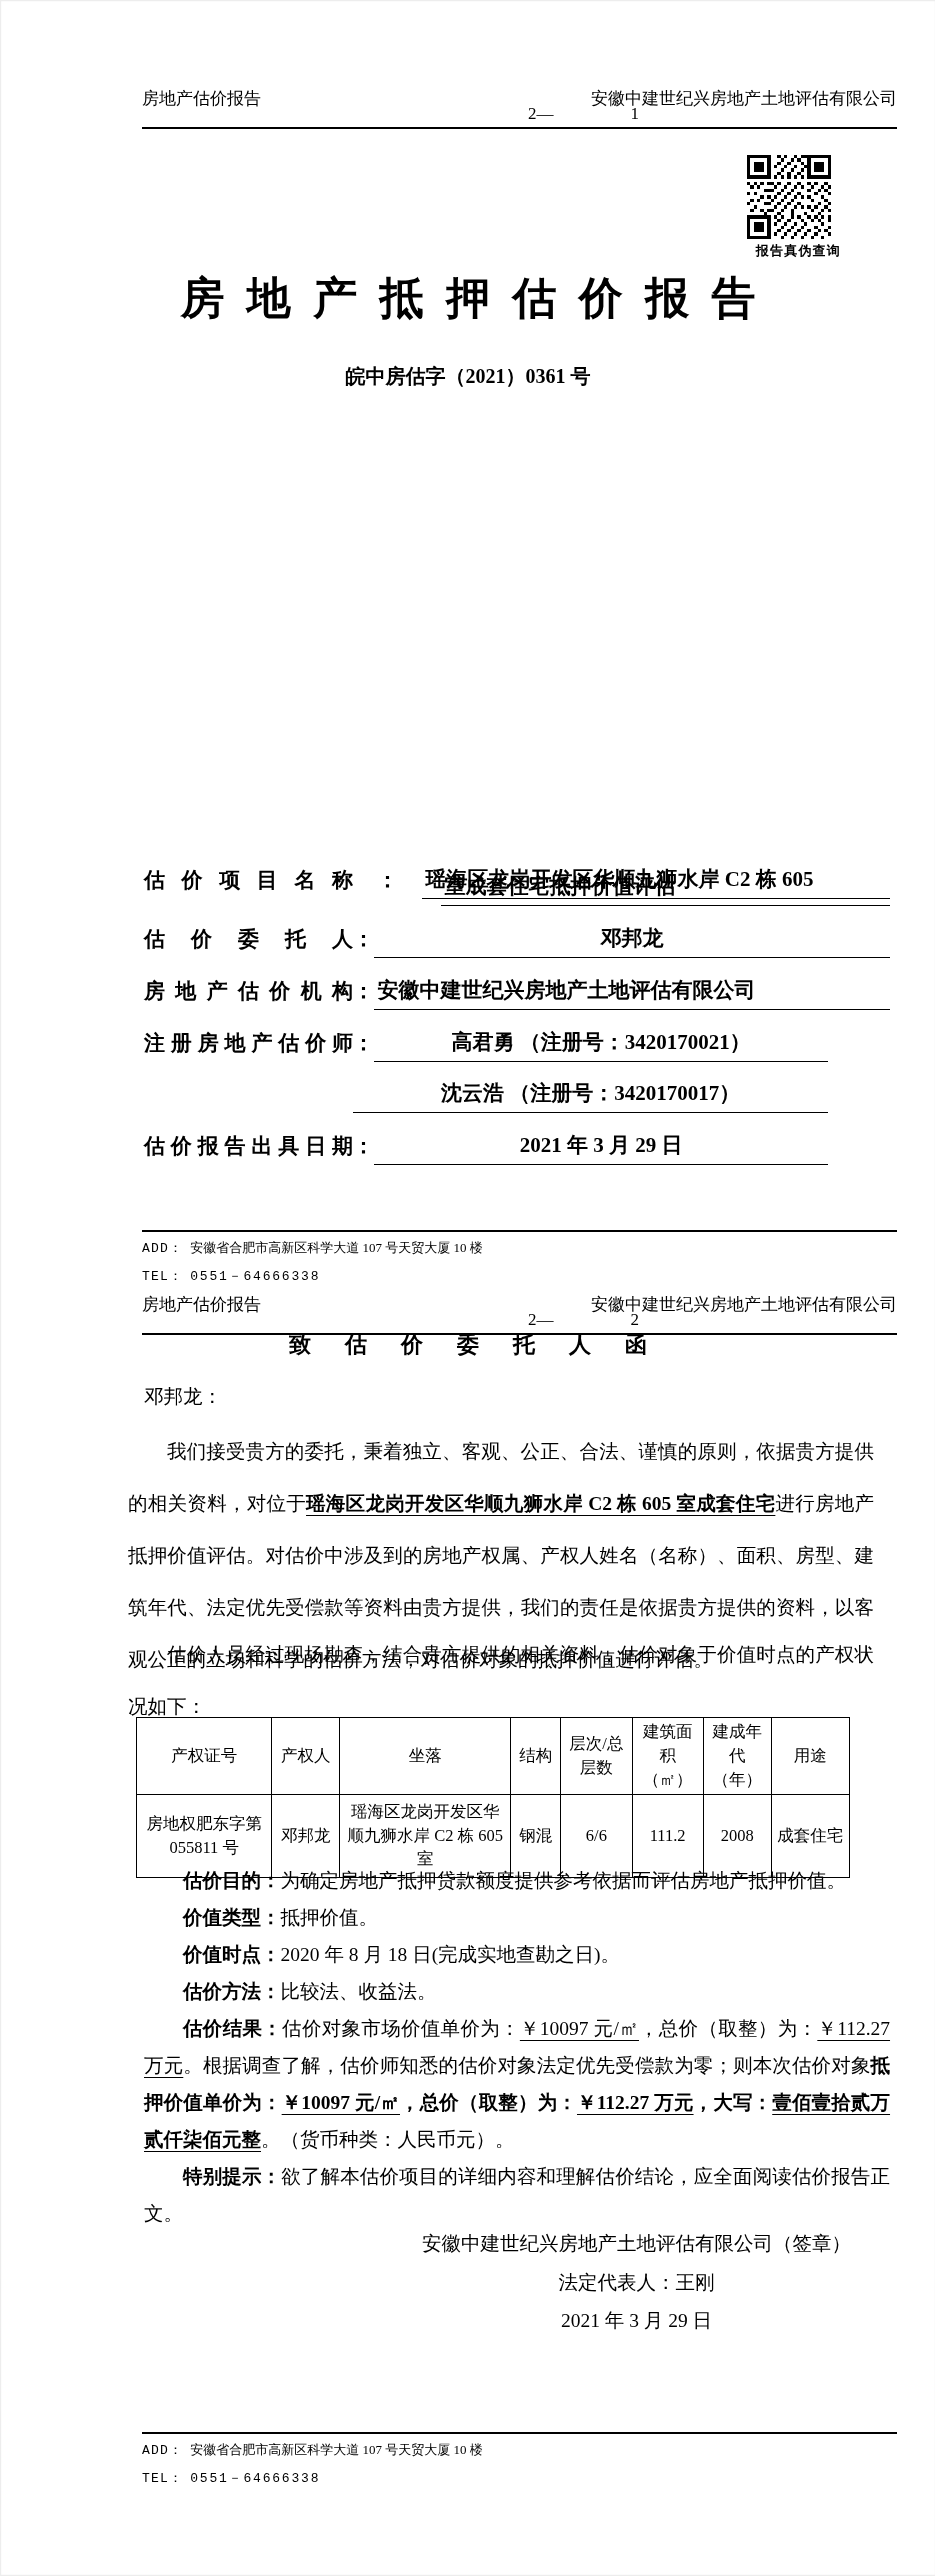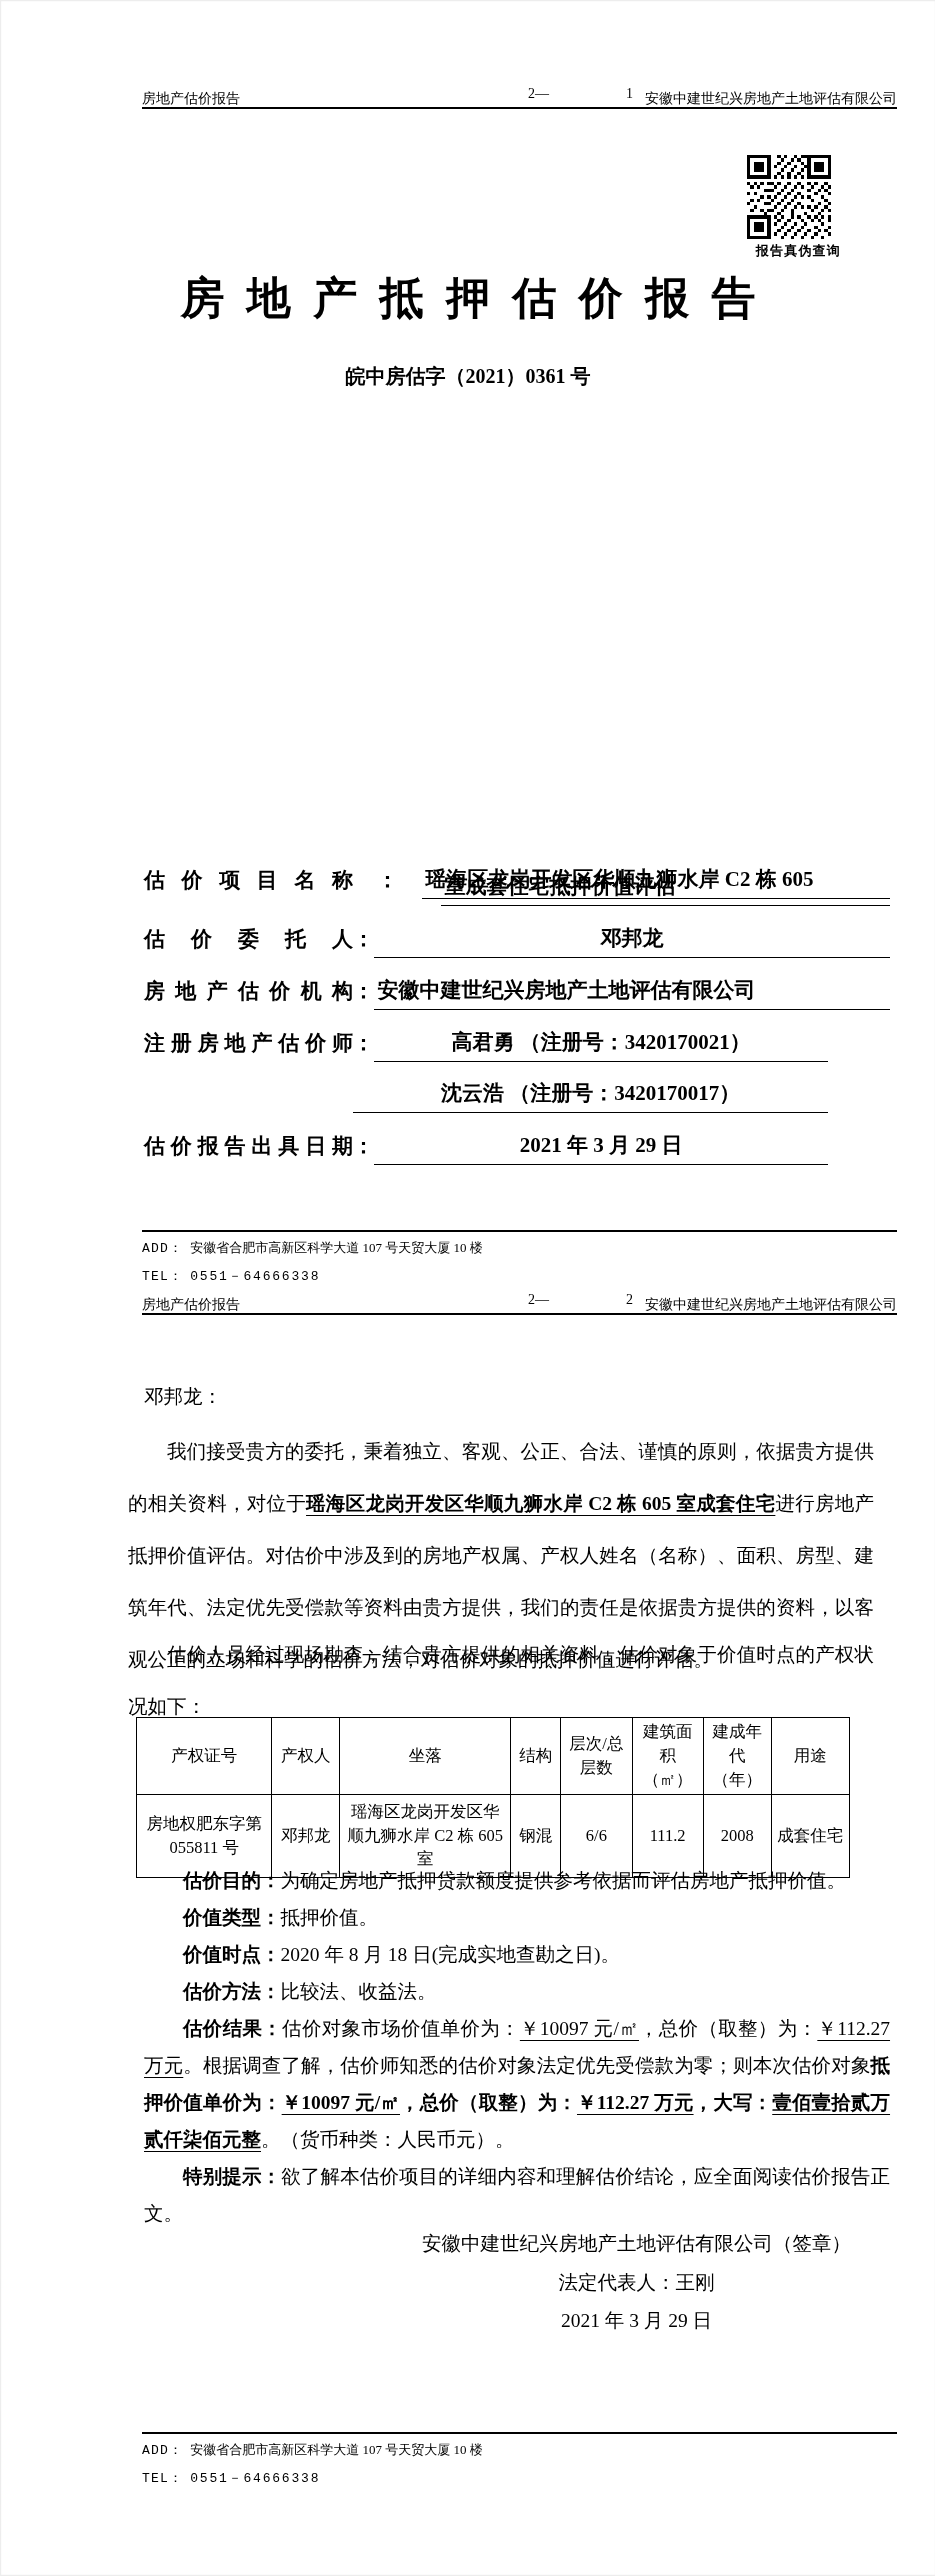--- a/index.html
+++ b/index.html
@@ -4,21 +4,21 @@
 <style>
   html,body{margin:0;padding:0;background:#ffffff;}
   body{width:936px;height:2576px;position:relative;
        font-family:"Liberation Serif","DejaVu Serif",serif;color:#000;}
   .page{position:absolute;left:0;top:0;width:936px;height:2576px;background:#fff;
         box-shadow:inset 0 0 0 1.2px #ededed;overflow:hidden;}
 
   
   .hdr{position:absolute;left:142px;width:755px;display:flex;align-items:flex-end;
        justify-content:space-between;border-bottom:2.4px solid #000;
-       padding-bottom:1px;font-size:14px;line-height:15.3px;}
+       padding-bottom:21px;font-size:17px;line-height:15.3px;}
   .hdr .mid{position:absolute;left:386px;bottom:5.9px;display:flex;gap:77px;}
 
   
   .qr{position:absolute;left:747px;top:155px;width:84px;height:84px;}
   .qr svg{width:100%;height:100%;shape-rendering:crispEdges;}
   .qr-cap{position:absolute;left:736px;top:242px;width:105px;text-align:right;
           font-size:13px;font-weight:bold;letter-spacing:1.2px;}
 
   .doc-title{position:absolute;top:269px;left:0;width:936px;text-align:center;
              font-size:44px;font-weight:bold;letter-spacing:22.4px;text-indent:22.4px;white-space:nowrap;}
@@ -151,20 +151,21 @@
 
   <div class="hdr" style="top:1297px;">
     <span>房地产估价报告</span>
     <span class="mid">
       <span>2—</span>
       <span>2</span>
     </span>
     <span>安徽中建世纪兴房地产土地评估有限公司</span>
   </div>
 
+  <div class="letter-title">致估价委托人函</div>
   <div class="salut">邓邦龙：</div>
 
   <p class="para" style="top:1426px;"><span>我们接受贵方的委托，秉着独立、客观、公正、合法、谨慎的原则，依据贵方提供的相关资料，对位于</span><span class="seg-b seg-u">瑶海区龙岗开发区华顺九狮水岸 C2 栋 605 室成套住宅</span><span>进行房地产抵押价值评估。对估价中涉及到的房地产权属、产权人姓名（名称）、面积、房型、建筑年代、法定优先受偿款等资料由贵方提供，我们的责任是依据贵方提供的资料，以客观公正的立场和科学的估价方法，对估价对象的抵押价值进行评估。</span></p>
   <p class="para" style="top:1629px;"><span>估价人员经过现场勘查，结合贵方提供的相关资料，估价对象于价值时点的产权状况如下：</span></p>
 
   <div class="tablewrap">
     <table class="appr">
       <colgroup>
         <col style="width:19%">
           <col style="width:9.5%">

